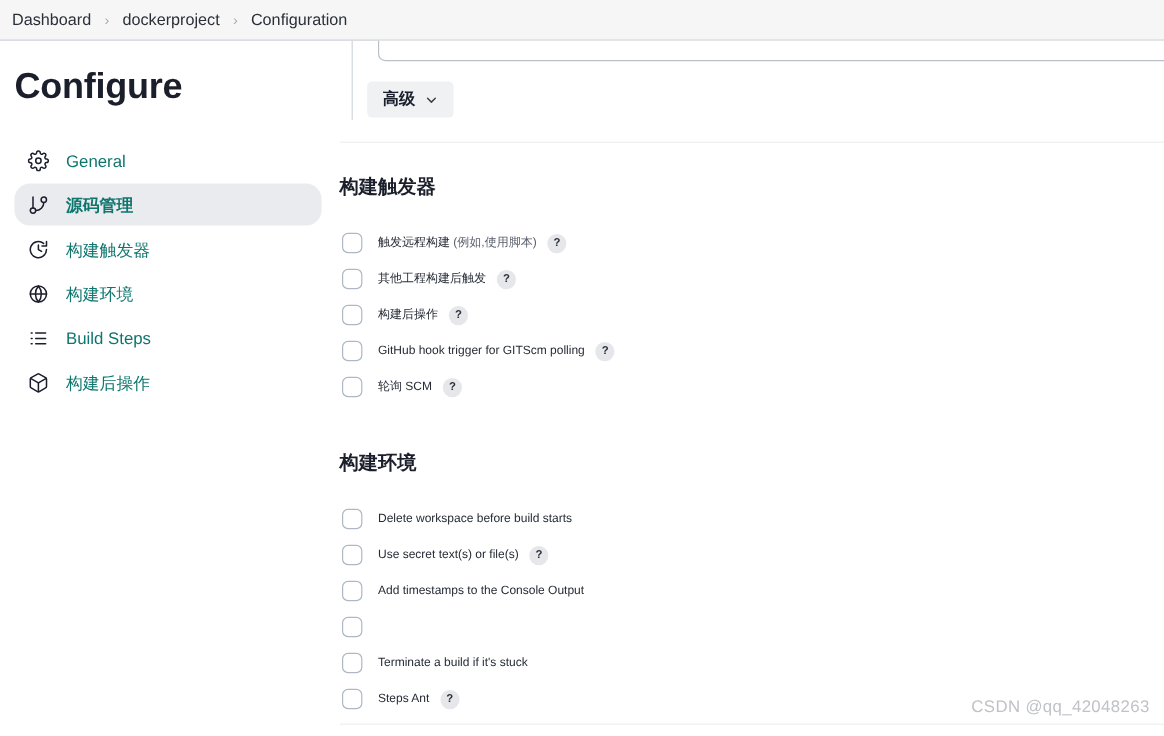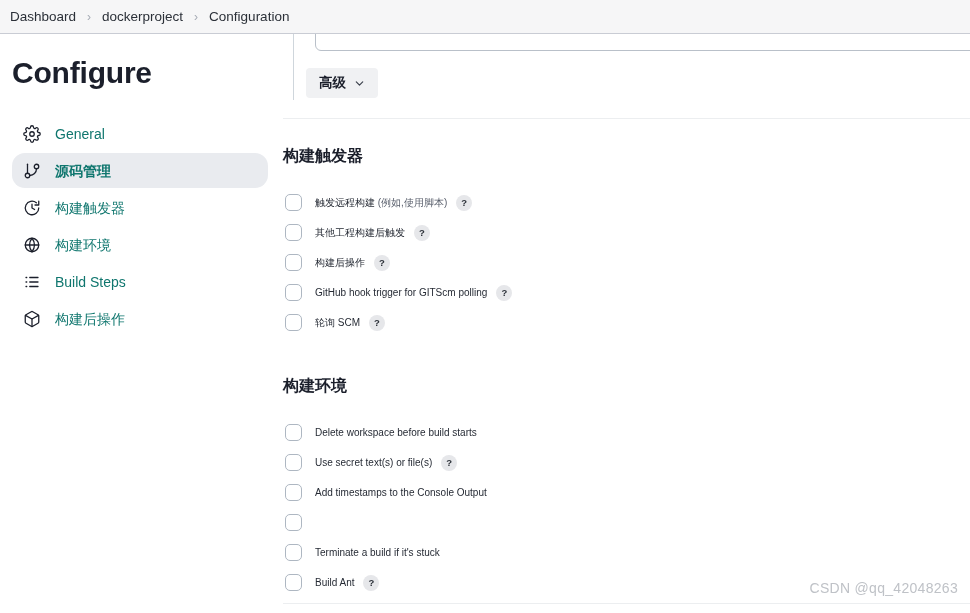--- a/index.html
+++ b/index.html
@@ -380,21 +380,21 @@
       <span class="cbox"></span>
     </div>
 
     <div class="check-row">
       <span class="cbox"></span>
       <span class="check-label">Terminate a build if it's stuck</span>
     </div>
 
     <div class="check-row">
       <span class="cbox"></span>
-      <span class="check-label">Build Ant</span>
+      <span class="check-label">Steps Ant</span>
       <span class="help">?</span>
     </div>
   </div>
 
   <div class="hr bottom-sep"></div>
 </div>
 
 <div class="watermark">CSDN @qq_42048263</div>
 
 </body></html>

